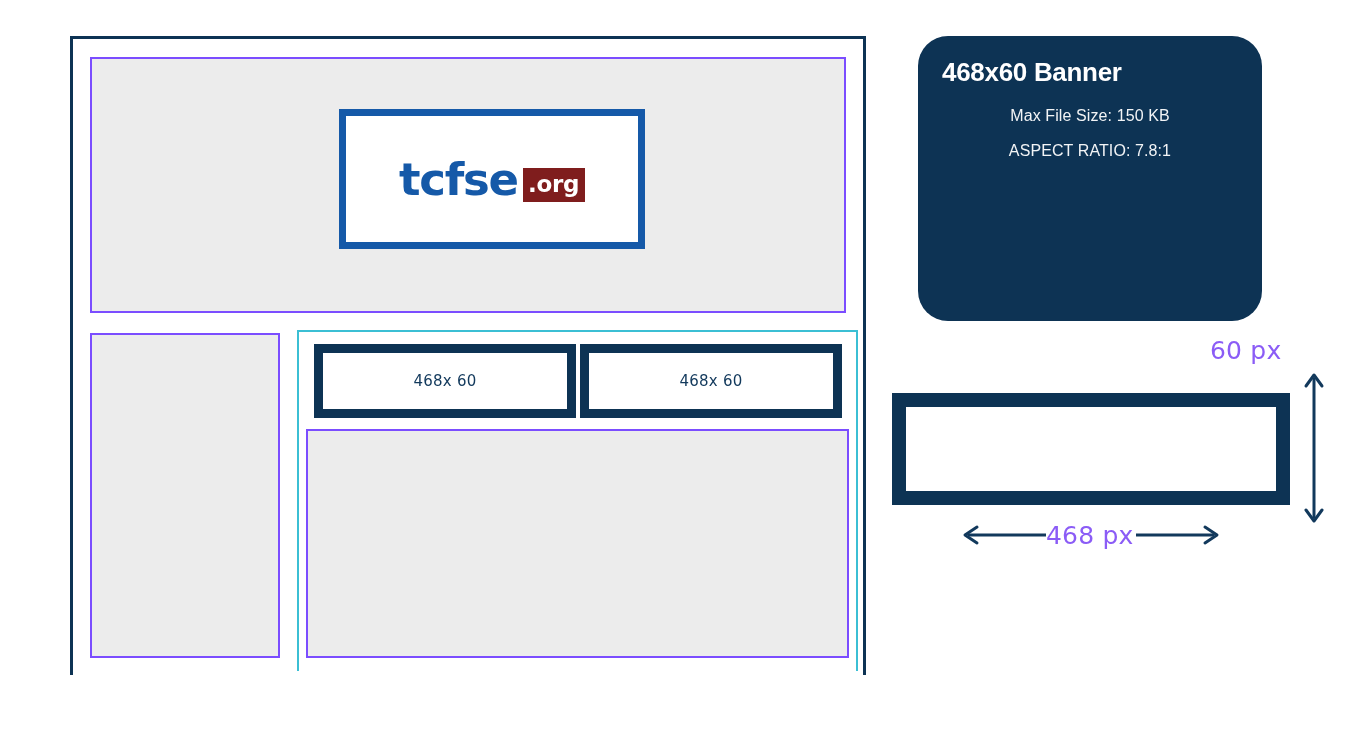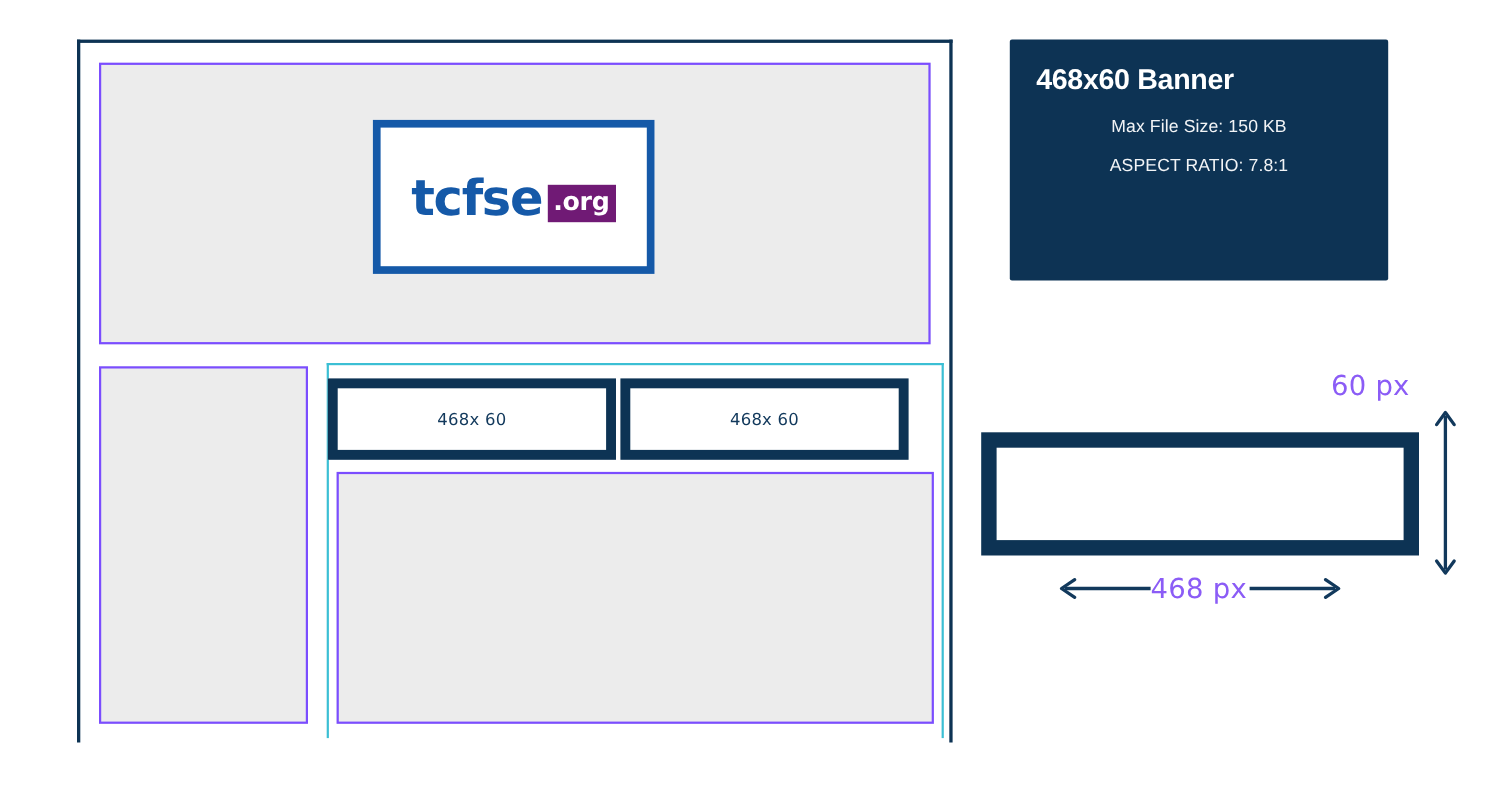--- a/index.html
+++ b/index.html
@@ -44,21 +44,21 @@
     height: 256px;
     background: #ececec;
     border: 2px solid #7b4dff;
     box-sizing: border-box;
   }
 
   .logo-box {
     position: absolute;
     left: 339px;
     top: 109px;
-    width: 256px;
+    width: 306px;
     height: 140px;
     background: #ffffff;
     border: 7px solid #1559a8;
     box-sizing: border-box;
     display: flex;
     justify-content: center;
   }
   .logo-lockup {
     display: flex;
     align-items: center;
@@ -66,21 +66,21 @@
   }
   .logo-word {
     font-family: "DejaVu Sans", sans-serif;
     font-size: 45px;
     font-weight: 700;
     color: #1559a8;
     letter-spacing: -1.2px;
     line-height: 1;
   }
   .logo-tld {
-    background: #701a75;
+    background: #7f1d1d;
     color: #ffffff;
     font-family: "DejaVu Sans", sans-serif;
     font-size: 23px;
     font-weight: 700;
     line-height: 1;
     padding: 5px 6px 6px 5px;
     letter-spacing: -0.3px;
     position: relative;
     top: 6px;
   }
@@ -102,21 +102,21 @@
     top: 330px;
     width: 561px;
     height: 341px;
     border: 2px solid #3bbfd4;
     border-bottom: none;
     box-sizing: border-box;
   }
 
   .wf-banner-row {
     position: absolute;
-    left: 298px;
+    left: 314px;
     top: 344px;
     width: 528px;
     height: 87px;
   }
   .wf-banner-slot {
     position: absolute;
     top: 0;
     width: 262px;
     height: 74px;
     background: #ffffff;
@@ -146,23 +146,23 @@
     border: 2px solid #7b4dff;
     box-sizing: border-box;
   }
 
   
   .info-card {
     position: absolute;
     left: 918px;
     top: 36px;
     width: 344px;
-    height: 219px;
+    height: 285px;
     background: #0d3354;
-    border-radius: 2px;
+    border-radius: 30px;
     box-sizing: border-box;
     padding: 22px 24px 4px 24px;
   }
   .info-card-title {
     font-family: "Liberation Sans", sans-serif;
     font-size: 26px;
     font-weight: 700;
     color: #ffffff;
     letter-spacing: -0.3px;
     margin: 0 0 20px 0;

